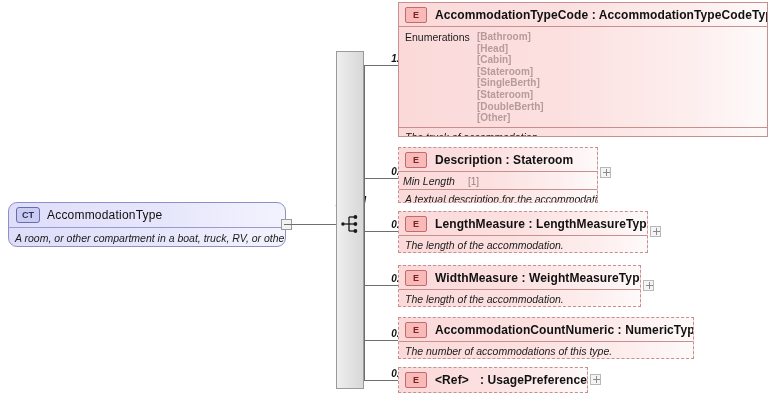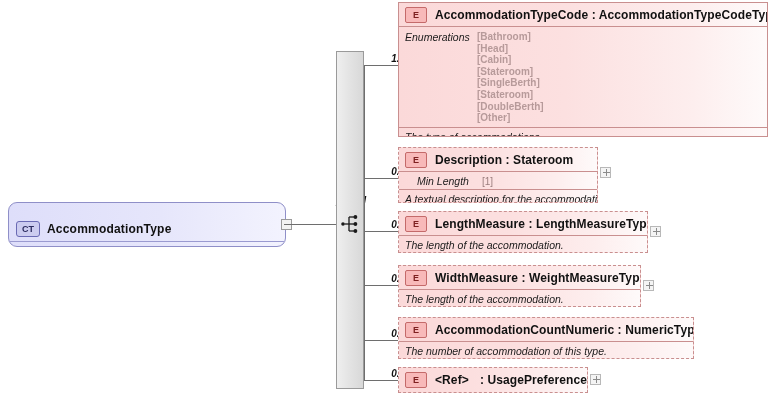--- a/index.html
+++ b/index.html
@@ -20,32 +20,31 @@
     left:8px;top:202px;width:278px;height:45px;
     box-sizing:border-box;
     border:1px solid #8f8fc8;
     border-radius:9px;
     background:linear-gradient(to right,#dedefa 0%, #e6e6fb 55%, #f3f3fe 100%);
     overflow:hidden;
   }
   .ct-head{
     height:24px;display:flex;align-items:center;padding-left:7px;
     border-bottom:1px solid #9a9ad0;
-    margin-top:14px;
   }
   .ct-badge{
     display:inline-flex;align-items:center;justify-content:center;
     width:22px;height:14px;
     border:1px solid #6a6ab4;
     border-radius:3px;
     background:#ccccf0;
     font-size:9px;font-weight:bold;letter-spacing:0px;color:#2b2b5e;
     margin-right:7px;
   }
-  .ct-title{font-size:12px;font-weight:bold;color:#111;letter-spacing:.2px;}
+  .ct-title{font-size:12px;font-weight:normal;color:#111;letter-spacing:.2px;}
   .ct-doc{
     padding:4px 6px 0 6px;
     font-style:italic;font-size:10.5px;color:#1a1a1a;white-space:nowrap;
   }
   
   .ct-toggle{
     position:absolute;left:281px;top:219px;width:11px;height:11px;
     box-sizing:border-box;border:1px solid #9a9a9a;background:#f2f2f2;
   }
   .ct-toggle:before{
@@ -108,32 +107,32 @@
     background:#f8b9b9;
     font-size:9px;font-weight:bold;color:#7d2020;
     margin-right:8px;flex:none;
   }
   .el-title{font-size:12px;font-weight:bold;color:#111;white-space:nowrap;letter-spacing:.1px;}
   .el-doc{
     padding:3px 6px 0 6px;
     font-style:italic;font-size:10.5px;color:#1a1a1a;white-space:nowrap;
   }
   .el-facets{
-    padding:3px 6px 2px 18px;
+    padding:3px 6px 2px 4px;
     border-bottom:1px solid #c98f8f;
     white-space:nowrap;
   }
   .facet-name{font-style:italic;font-size:10.5px;color:#1a1a1a;}
   .facet-val{font-size:10px;color:#9a7d7d;margin-left:10px;}
   .enum-wrap{
     display:flex;padding:4px 6px 3px 6px;
     border-bottom:1px solid #c98f8f;
   }
   .enum-label{
-    font-style:italic;font-size:10.5px;color:#1a1a1a;
+    font-size:10.5px;color:#1a1a1a;
     width:72px;flex:none;
   }
   .enum-list{display:flex;flex-direction:column;}
   .enum-item{font-size:10px;color:#b79a9a;line-height:11.6px;white-space:nowrap;font-weight:bold;}
 
   
   .plus{
     position:absolute;width:11px;height:11px;box-sizing:border-box;
     border:1px solid #b8b8b8;background:#f4f4f4;
   }
@@ -204,21 +203,21 @@
         <span class="enum-item">[Bathroom]</span>
         <span class="enum-item">[Head]</span>
         <span class="enum-item">[Cabin]</span>
         <span class="enum-item">[Stateroom]</span>
         <span class="enum-item">[SingleBerth]</span>
         <span class="enum-item">[Stateroom]</span>
         <span class="enum-item">[DoubleBerth]</span>
         <span class="enum-item">[Other]</span>
       </span>
     </div>
-    <div class="el-doc">The type of accommodations.</div>
+    <div class="el-doc">The truck of accommodation.</div>
   </div>
 
   <div class="el optional" style="left:398px;top:147px;width:200px;height:56px;">
     <div class="el-head">
       <span class="el-badge">E</span>
       <span class="el-title">Description : Stateroom</span>
     </div>
     <div class="el-facets">
       <span class="facet-name">Min Length</span>
       <span class="facet-val">[1]</span>
@@ -243,21 +242,21 @@
     </div>
     <div class="el-doc">The length of the accommodation.</div>
   </div>
   <div class="plus" style="left:643px;top:280px;"></div>
 
   <div class="el optional" style="left:398px;top:317px;width:296px;height:42px;">
     <div class="el-head">
       <span class="el-badge">E</span>
       <span class="el-title">AccommodationCountNumeric : NumericType</span>
     </div>
-    <div class="el-doc">The number of accommodation of this type.</div>
+    <div class="el-doc">The number of accommodations of this type.</div>
   </div>
 
   <div class="el optional" style="left:398px;top:367px;width:190px;height:26px;">
     <div class="el-head" style="border-bottom:none;height:24px;">
       <span class="el-badge">E</span>
       <span class="el-title">&lt;Ref&gt;</span>
       <span class="ref-sep"></span>
       <span class="el-title">: UsagePreference</span>
     </div>
   </div>

